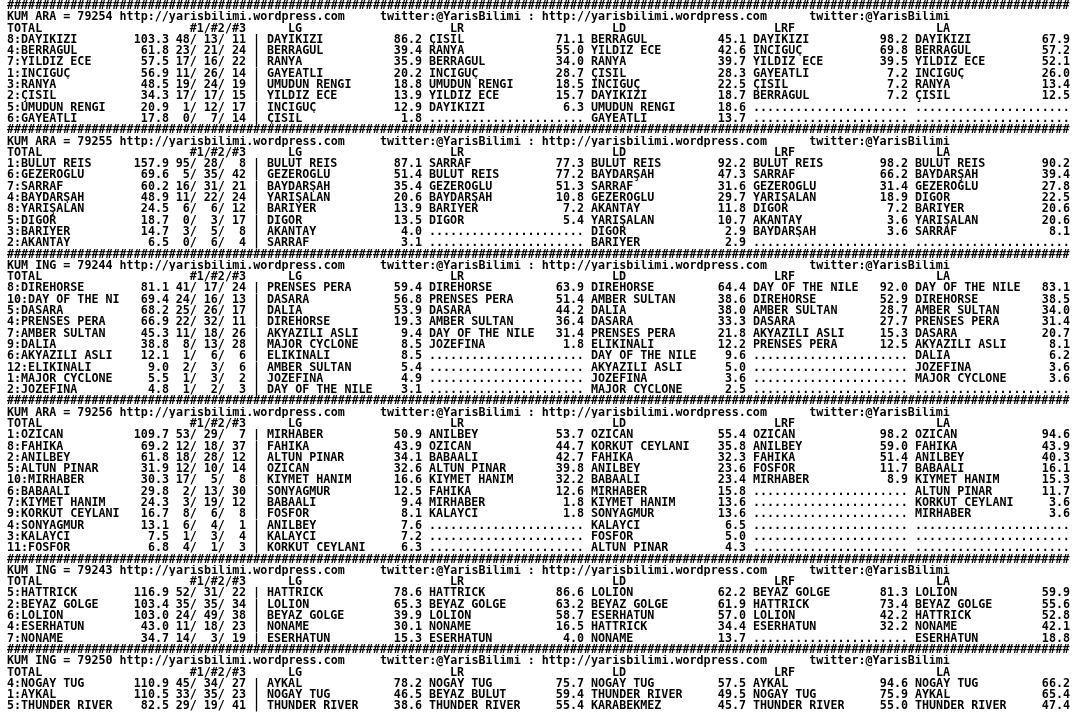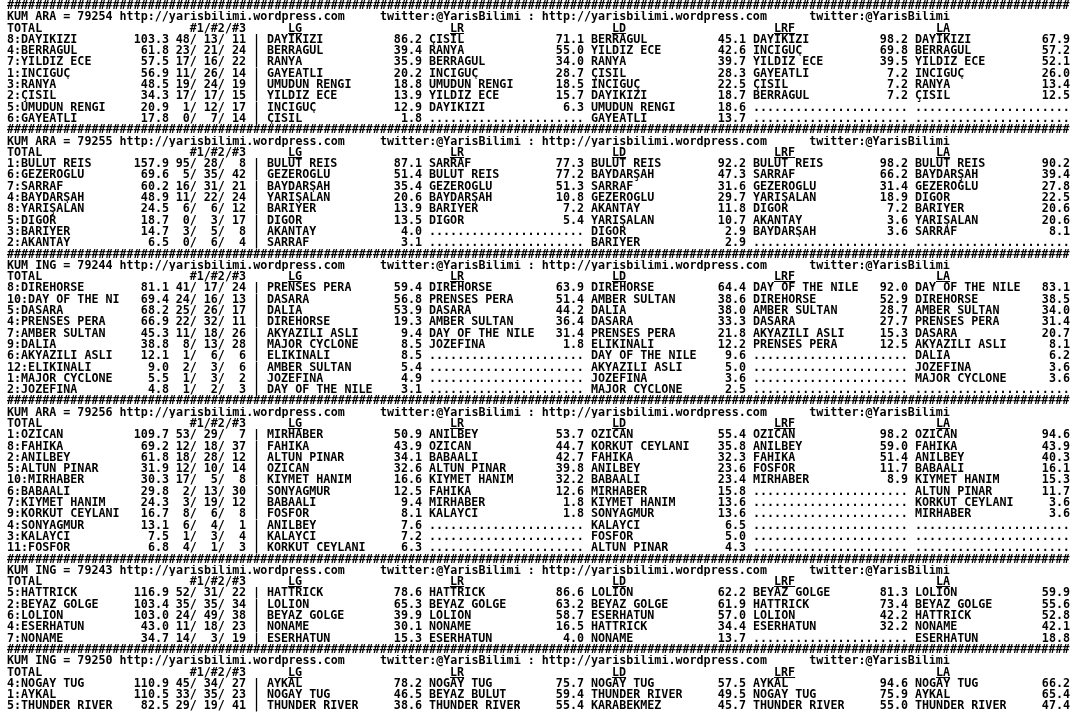--- a/index.html
+++ b/index.html
@@ -18,18 +18,18 @@
     display: grid;
     grid-template-columns: 120px 42px 77px 21px 162px 162px 162px 162px 162px;
     height: 11.3px;
   }
   .cell { overflow:hidden; }
   .num { text-align: right; }
   .pipe { text-align: center; }
   .lcol { display:flex; padding-right:7px; overflow:hidden; }
   .lname { overflow:hidden; }
   .lval { margin-left:auto; }
-  .hlabel { padding-left:21px;text-decoration:underline; }
+  .hlabel { padding-left:21px; }
 </style>
 </head>
 <body>
 
 <div class="report"><div class="sep">#######################################################################################################################################################</div><div class="hline">KUM ARA = 79254 http://yarisbilimi.wordpress.com     twitter:@YarisBilimi : http://yarisbilimi.wordpress.com      twitter:@YarisBilimi</div><div class="row"><div class="cell">TOTAL</div><div class="cell num"></div><div class="cell num">#1/#2/#3</div><div class="cell pipe"></div><div class="lcol hlabel">LG</div><div class="lcol hlabel">LR</div><div class="lcol hlabel">LD</div><div class="lcol hlabel">LRF</div><div class="lcol hlabel">LA</div></div><div class="row"><div class="cell">8:DAYIKIZI</div><div class="cell num">103.3</div><div class="cell num">48/ 13/ 11</div><div class="cell pipe">|</div><div class="lcol"><div class="lname">DAYIKIZI</div><div class="lval">86.2</div></div><div class="lcol"><div class="lname">ÇİSİL</div><div class="lval">71.1</div></div><div class="lcol"><div class="lname">BERRAGÜL</div><div class="lval">45.1</div></div><div class="lcol"><div class="lname">DAYIKIZI</div><div class="lval">98.2</div></div><div class="lcol"><div class="lname">DAYIKIZI</div><div class="lval">67.9</div></div></div><div class="row"><div class="cell">4:BERRAGÜL</div><div class="cell num">61.8</div><div class="cell num">23/ 21/ 24</div><div class="cell pipe">|</div><div class="lcol"><div class="lname">BERRAGÜL</div><div class="lval">39.4</div></div><div class="lcol"><div class="lname">RANYA</div><div class="lval">55.0</div></div><div class="lcol"><div class="lname">YILDIZ ECE</div><div class="lval">42.6</div></div><div class="lcol"><div class="lname">İNCİGÜÇ</div><div class="lval">69.8</div></div><div class="lcol"><div class="lname">BERRAGÜL</div><div class="lval">57.2</div></div></div><div class="row"><div class="cell">7:YILDIZ ECE</div><div class="cell num">57.5</div><div class="cell num">17/ 16/ 22</div><div class="cell pipe">|</div><div class="lcol"><div class="lname">RANYA</div><div class="lval">35.9</div></div><div class="lcol"><div class="lname">BERRAGÜL</div><div class="lval">34.0</div></div><div class="lcol"><div class="lname">RANYA</div><div class="lval">39.7</div></div><div class="lcol"><div class="lname">YILDIZ ECE</div><div class="lval">39.5</div></div><div class="lcol"><div class="lname">YILDIZ ECE</div><div class="lval">52.1</div></div></div><div class="row"><div class="cell">1:İNCİGÜÇ</div><div class="cell num">56.9</div><div class="cell num">11/ 26/ 14</div><div class="cell pipe">|</div><div class="lcol"><div class="lname">GAYEATLI</div><div class="lval">20.2</div></div><div class="lcol"><div class="lname">İNCİGÜÇ</div><div class="lval">28.7</div></div><div class="lcol"><div class="lname">ÇİSİL</div><div class="lval">28.3</div></div><div class="lcol"><div class="lname">GAYEATLI</div><div class="lval">7.2</div></div><div class="lcol"><div class="lname">İNCİGÜÇ</div><div class="lval">26.0</div></div></div><div class="row"><div class="cell">3:RANYA</div><div class="cell num">48.5</div><div class="cell num">19/ 24/ 19</div><div class="cell pipe">|</div><div class="lcol"><div class="lname">UMUDUN RENGİ</div><div class="lval">18.8</div></div><div class="lcol"><div class="lname">UMUDUN RENGİ</div><div class="lval">18.5</div></div><div class="lcol"><div class="lname">İNCİGÜÇ</div><div class="lval">22.5</div></div><div class="lcol"><div class="lname">ÇİSİL</div><div class="lval">7.2</div></div><div class="lcol"><div class="lname">RANYA</div><div class="lval">13.4</div></div></div><div class="row"><div class="cell">2:ÇİSİL</div><div class="cell num">34.3</div><div class="cell num">17/ 17/ 15</div><div class="cell pipe">|</div><div class="lcol"><div class="lname">YILDIZ ECE</div><div class="lval">13.9</div></div><div class="lcol"><div class="lname">YILDIZ ECE</div><div class="lval">15.7</div></div><div class="lcol"><div class="lname">DAYIKIZI</div><div class="lval">18.7</div></div><div class="lcol"><div class="lname">BERRAGÜL</div><div class="lval">7.2</div></div><div class="lcol"><div class="lname">ÇİSİL</div><div class="lval">12.5</div></div></div><div class="row"><div class="cell">5:UMUDUN RENGİ</div><div class="cell num">20.9</div><div class="cell num"> 1/ 12/ 17</div><div class="cell pipe">|</div><div class="lcol"><div class="lname">İNCİGÜÇ</div><div class="lval">12.9</div></div><div class="lcol"><div class="lname">DAYIKIZI</div><div class="lval">6.3</div></div><div class="lcol"><div class="lname">UMUDUN RENGİ</div><div class="lval">18.6</div></div><div class="lcol"><div class="lname">......................</div></div><div class="lcol"><div class="lname">......................</div></div></div><div class="row"><div class="cell">6:GAYEATLI</div><div class="cell num">17.8</div><div class="cell num"> 0/  7/ 14</div><div class="cell pipe">|</div><div class="lcol"><div class="lname">ÇİSİL</div><div class="lval">1.8</div></div><div class="lcol"><div class="lname">......................</div></div><div class="lcol"><div class="lname">GAYEATLI</div><div class="lval">13.7</div></div><div class="lcol"><div class="lname">......................</div></div><div class="lcol"><div class="lname">......................</div></div></div><div class="sep">#######################################################################################################################################################</div><div class="hline">KUM ARA = 79255 http://yarisbilimi.wordpress.com     twitter:@YarisBilimi : http://yarisbilimi.wordpress.com      twitter:@YarisBilimi</div><div class="row"><div class="cell">TOTAL</div><div class="cell num"></div><div class="cell num">#1/#2/#3</div><div class="cell pipe"></div><div class="lcol hlabel">LG</div><div class="lcol hlabel">LR</div><div class="lcol hlabel">LD</div><div class="lcol hlabel">LRF</div><div class="lcol hlabel">LA</div></div><div class="row"><div class="cell">1:BULUT REİS</div><div class="cell num">157.9</div><div class="cell num">95/ 28/  8</div><div class="cell pipe">|</div><div class="lcol"><div class="lname">BULUT REİS</div><div class="lval">87.1</div></div><div class="lcol"><div class="lname">SARRAF</div><div class="lval">77.3</div></div><div class="lcol"><div class="lname">BULUT REİS</div><div class="lval">92.2</div></div><div class="lcol"><div class="lname">BULUT REİS</div><div class="lval">98.2</div></div><div class="lcol"><div class="lname">BULUT REİS</div><div class="lval">90.2</div></div></div><div class="row"><div class="cell">6:GEZEROĞLU</div><div class="cell num">69.6</div><div class="cell num"> 5/ 35/ 42</div><div class="cell pipe">|</div><div class="lcol"><div class="lname">GEZEROĞLU</div><div class="lval">51.4</div></div><div class="lcol"><div class="lname">BULUT REİS</div><div class="lval">77.2</div></div><div class="lcol"><div class="lname">BAYDARŞAH</div><div class="lval">47.3</div></div><div class="lcol"><div class="lname">SARRAF</div><div class="lval">66.2</div></div><div class="lcol"><div class="lname">BAYDARŞAH</div><div class="lval">39.4</div></div></div><div class="row"><div class="cell">7:SARRAF</div><div class="cell num">60.2</div><div class="cell num">16/ 31/ 21</div><div class="cell pipe">|</div><div class="lcol"><div class="lname">BAYDARŞAH</div><div class="lval">35.4</div></div><div class="lcol"><div class="lname">GEZEROĞLU</div><div class="lval">51.3</div></div><div class="lcol"><div class="lname">SARRAF</div><div class="lval">31.6</div></div><div class="lcol"><div class="lname">GEZEROĞLU</div><div class="lval">31.4</div></div><div class="lcol"><div class="lname">GEZEROĞLU</div><div class="lval">27.8</div></div></div><div class="row"><div class="cell">4:BAYDARŞAH</div><div class="cell num">48.9</div><div class="cell num">11/ 22/ 24</div><div class="cell pipe">|</div><div class="lcol"><div class="lname">YARIŞALAN</div><div class="lval">20.6</div></div><div class="lcol"><div class="lname">BAYDARŞAH</div><div class="lval">10.8</div></div><div class="lcol"><div class="lname">GEZEROĞLU</div><div class="lval">29.7</div></div><div class="lcol"><div class="lname">YARIŞALAN</div><div class="lval">18.9</div></div><div class="lcol"><div class="lname">DİGOR</div><div class="lval">22.5</div></div></div><div class="row"><div class="cell">8:YARIŞALAN</div><div class="cell num">24.5</div><div class="cell num"> 6/  6/ 12</div><div class="cell pipe">|</div><div class="lcol"><div class="lname">BARİYER</div><div class="lval">13.9</div></div><div class="lcol"><div class="lname">BARİYER</div><div class="lval">7.2</div></div><div class="lcol"><div class="lname">AKANTAY</div><div class="lval">11.8</div></div><div class="lcol"><div class="lname">DİGOR</div><div class="lval">7.2</div></div><div class="lcol"><div class="lname">BARİYER</div><div class="lval">20.6</div></div></div><div class="row"><div class="cell">5:DİGOR</div><div class="cell num">18.7</div><div class="cell num"> 0/  3/ 17</div><div class="cell pipe">|</div><div class="lcol"><div class="lname">DİGOR</div><div class="lval">13.5</div></div><div class="lcol"><div class="lname">DİGOR</div><div class="lval">5.4</div></div><div class="lcol"><div class="lname">YARIŞALAN</div><div class="lval">10.7</div></div><div class="lcol"><div class="lname">AKANTAY</div><div class="lval">3.6</div></div><div class="lcol"><div class="lname">YARIŞALAN</div><div class="lval">20.6</div></div></div><div class="row"><div class="cell">3:BARİYER</div><div class="cell num">14.7</div><div class="cell num"> 3/  5/  8</div><div class="cell pipe">|</div><div class="lcol"><div class="lname">AKANTAY</div><div class="lval">4.0</div></div><div class="lcol"><div class="lname">......................</div></div><div class="lcol"><div class="lname">DİGOR</div><div class="lval">2.9</div></div><div class="lcol"><div class="lname">BAYDARŞAH</div><div class="lval">3.6</div></div><div class="lcol"><div class="lname">SARRAF</div><div class="lval">8.1</div></div></div><div class="row"><div class="cell">2:AKANTAY</div><div class="cell num">6.5</div><div class="cell num"> 0/  6/  4</div><div class="cell pipe">|</div><div class="lcol"><div class="lname">SARRAF</div><div class="lval">3.1</div></div><div class="lcol"><div class="lname">......................</div></div><div class="lcol"><div class="lname">BARİYER</div><div class="lval">2.9</div></div><div class="lcol"><div class="lname">......................</div></div><div class="lcol"><div class="lname">......................</div></div></div><div class="sep">#######################################################################################################################################################</div><div class="hline">KUM ING = 79244 http://yarisbilimi.wordpress.com     twitter:@YarisBilimi : http://yarisbilimi.wordpress.com      twitter:@YarisBilimi</div><div class="row"><div class="cell">TOTAL</div><div class="cell num"></div><div class="cell num">#1/#2/#3</div><div class="cell pipe"></div><div class="lcol hlabel">LG</div><div class="lcol hlabel">LR</div><div class="lcol hlabel">LD</div><div class="lcol hlabel">LRF</div><div class="lcol hlabel">LA</div></div><div class="row"><div class="cell">8:DIREHORSE</div><div class="cell num">81.1</div><div class="cell num">41/ 17/ 24</div><div class="cell pipe">|</div><div class="lcol"><div class="lname">PRENSES PERA</div><div class="lval">59.4</div></div><div class="lcol"><div class="lname">DIREHORSE</div><div class="lval">63.9</div></div><div class="lcol"><div class="lname">DIREHORSE</div><div class="lval">64.4</div></div><div class="lcol"><div class="lname">DAY OF THE NILE</div><div class="lval">92.0</div></div><div class="lcol"><div class="lname">DAY OF THE NILE</div><div class="lval">83.1</div></div></div><div class="row"><div class="cell">10:DAY OF THE NI</div><div class="cell num">69.4</div><div class="cell num">24/ 16/ 13</div><div class="cell pipe">|</div><div class="lcol"><div class="lname">DASARA</div><div class="lval">56.8</div></div><div class="lcol"><div class="lname">PRENSES PERA</div><div class="lval">51.4</div></div><div class="lcol"><div class="lname">AMBER SULTAN</div><div class="lval">38.6</div></div><div class="lcol"><div class="lname">DIREHORSE</div><div class="lval">52.9</div></div><div class="lcol"><div class="lname">DIREHORSE</div><div class="lval">38.5</div></div></div><div class="row"><div class="cell">5:DASARA</div><div class="cell num">68.2</div><div class="cell num">25/ 26/ 17</div><div class="cell pipe">|</div><div class="lcol"><div class="lname">DALIA</div><div class="lval">53.9</div></div><div class="lcol"><div class="lname">DASARA</div><div class="lval">44.2</div></div><div class="lcol"><div class="lname">DALIA</div><div class="lval">38.0</div></div><div class="lcol"><div class="lname">AMBER SULTAN</div><div class="lval">28.7</div></div><div class="lcol"><div class="lname">AMBER SULTAN</div><div class="lval">34.0</div></div></div><div class="row"><div class="cell">4:PRENSES PERA</div><div class="cell num">66.9</div><div class="cell num">22/ 32/ 11</div><div class="cell pipe">|</div><div class="lcol"><div class="lname">DIREHORSE</div><div class="lval">19.3</div></div><div class="lcol"><div class="lname">AMBER SULTAN</div><div class="lval">36.4</div></div><div class="lcol"><div class="lname">DASARA</div><div class="lval">33.3</div></div><div class="lcol"><div class="lname">DASARA</div><div class="lval">27.7</div></div><div class="lcol"><div class="lname">PRENSES PERA</div><div class="lval">31.4</div></div></div><div class="row"><div class="cell">7:AMBER SULTAN</div><div class="cell num">45.3</div><div class="cell num">11/ 18/ 26</div><div class="cell pipe">|</div><div class="lcol"><div class="lname">AKYAZILI ASLI</div><div class="lval">9.4</div></div><div class="lcol"><div class="lname">DAY OF THE NILE</div><div class="lval">31.4</div></div><div class="lcol"><div class="lname">PRENSES PERA</div><div class="lval">21.8</div></div><div class="lcol"><div class="lname">AKYAZILI ASLI</div><div class="lval">15.3</div></div><div class="lcol"><div class="lname">DASARA</div><div class="lval">20.7</div></div></div><div class="row"><div class="cell">9:DALIA</div><div class="cell num">38.8</div><div class="cell num"> 8/ 13/ 28</div><div class="cell pipe">|</div><div class="lcol"><div class="lname">MAJOR CYCLONE</div><div class="lval">8.5</div></div><div class="lcol"><div class="lname">JOZEFINA</div><div class="lval">1.8</div></div><div class="lcol"><div class="lname">ELİKINALI</div><div class="lval">12.2</div></div><div class="lcol"><div class="lname">PRENSES PERA</div><div class="lval">12.5</div></div><div class="lcol"><div class="lname">AKYAZILI ASLI</div><div class="lval">8.1</div></div></div><div class="row"><div class="cell">6:AKYAZILI ASLI</div><div class="cell num">12.1</div><div class="cell num"> 1/  6/  6</div><div class="cell pipe">|</div><div class="lcol"><div class="lname">ELİKINALI</div><div class="lval">8.5</div></div><div class="lcol"><div class="lname">......................</div></div><div class="lcol"><div class="lname">DAY OF THE NILE</div><div class="lval">9.6</div></div><div class="lcol"><div class="lname">......................</div></div><div class="lcol"><div class="lname">DALIA</div><div class="lval">6.2</div></div></div><div class="row"><div class="cell">12:ELİKINALI</div><div class="cell num">9.0</div><div class="cell num"> 2/  3/  6</div><div class="cell pipe">|</div><div class="lcol"><div class="lname">AMBER SULTAN</div><div class="lval">5.4</div></div><div class="lcol"><div class="lname">......................</div></div><div class="lcol"><div class="lname">AKYAZILI ASLI</div><div class="lval">5.0</div></div><div class="lcol"><div class="lname">......................</div></div><div class="lcol"><div class="lname">JOZEFINA</div><div class="lval">3.6</div></div></div><div class="row"><div class="cell">1:MAJOR CYCLONE</div><div class="cell num">5.5</div><div class="cell num"> 1/  3/  2</div><div class="cell pipe">|</div><div class="lcol"><div class="lname">JOZEFINA</div><div class="lval">4.9</div></div><div class="lcol"><div class="lname">......................</div></div><div class="lcol"><div class="lname">JOZEFINA</div><div class="lval">3.6</div></div><div class="lcol"><div class="lname">......................</div></div><div class="lcol"><div class="lname">MAJOR CYCLONE</div><div class="lval">3.6</div></div></div><div class="row"><div class="cell">2:JOZEFINA</div><div class="cell num">4.8</div><div class="cell num"> 1/  2/  3</div><div class="cell pipe">|</div><div class="lcol"><div class="lname">DAY OF THE NILE</div><div class="lval">3.1</div></div><div class="lcol"><div class="lname">......................</div></div><div class="lcol"><div class="lname">MAJOR CYCLONE</div><div class="lval">2.5</div></div><div class="lcol"><div class="lname">......................</div></div><div class="lcol"><div class="lname">......................</div></div></div><div class="sep">#######################################################################################################################################################</div><div class="hline">KUM ARA = 79256 http://yarisbilimi.wordpress.com     twitter:@YarisBilimi : http://yarisbilimi.wordpress.com      twitter:@YarisBilimi</div><div class="row"><div class="cell">TOTAL</div><div class="cell num"></div><div class="cell num">#1/#2/#3</div><div class="cell pipe"></div><div class="lcol hlabel">LG</div><div class="lcol hlabel">LR</div><div class="lcol hlabel">LD</div><div class="lcol hlabel">LRF</div><div class="lcol hlabel">LA</div></div><div class="row"><div class="cell">1:OZİCAN</div><div class="cell num">109.7</div><div class="cell num">53/ 29/  7</div><div class="cell pipe">|</div><div class="lcol"><div class="lname">MİRHABER</div><div class="lval">50.9</div></div><div class="lcol"><div class="lname">ANILBEY</div><div class="lval">53.7</div></div><div class="lcol"><div class="lname">OZİCAN</div><div class="lval">55.4</div></div><div class="lcol"><div class="lname">OZİCAN</div><div class="lval">98.2</div></div><div class="lcol"><div class="lname">OZİCAN</div><div class="lval">94.6</div></div></div><div class="row"><div class="cell">8:FAHİKA</div><div class="cell num">69.2</div><div class="cell num">12/ 18/ 37</div><div class="cell pipe">|</div><div class="lcol"><div class="lname">FAHİKA</div><div class="lval">43.9</div></div><div class="lcol"><div class="lname">OZİCAN</div><div class="lval">44.7</div></div><div class="lcol"><div class="lname">KORKUT CEYLANI</div><div class="lval">35.8</div></div><div class="lcol"><div class="lname">ANILBEY</div><div class="lval">59.0</div></div><div class="lcol"><div class="lname">FAHİKA</div><div class="lval">43.9</div></div></div><div class="row"><div class="cell">2:ANILBEY</div><div class="cell num">61.8</div><div class="cell num">18/ 28/ 12</div><div class="cell pipe">|</div><div class="lcol"><div class="lname">ALTUN PINAR</div><div class="lval">34.1</div></div><div class="lcol"><div class="lname">BABAALİ</div><div class="lval">42.7</div></div><div class="lcol"><div class="lname">FAHİKA</div><div class="lval">32.3</div></div><div class="lcol"><div class="lname">FAHİKA</div><div class="lval">51.4</div></div><div class="lcol"><div class="lname">ANILBEY</div><div class="lval">40.3</div></div></div><div class="row"><div class="cell">5:ALTUN PINAR</div><div class="cell num">31.9</div><div class="cell num">12/ 10/ 14</div><div class="cell pipe">|</div><div class="lcol"><div class="lname">OZİCAN</div><div class="lval">32.6</div></div><div class="lcol"><div class="lname">ALTUN PINAR</div><div class="lval">39.8</div></div><div class="lcol"><div class="lname">ANILBEY</div><div class="lval">23.6</div></div><div class="lcol"><div class="lname">FOSFOR</div><div class="lval">11.7</div></div><div class="lcol"><div class="lname">BABAALİ</div><div class="lval">16.1</div></div></div><div class="row"><div class="cell">10:MİRHABER</div><div class="cell num">30.3</div><div class="cell num">17/  5/  8</div><div class="cell pipe">|</div><div class="lcol"><div class="lname">KIYMET HANIM</div><div class="lval">16.6</div></div><div class="lcol"><div class="lname">KIYMET HANIM</div><div class="lval">32.2</div></div><div class="lcol"><div class="lname">BABAALİ</div><div class="lval">23.4</div></div><div class="lcol"><div class="lname">MİRHABER</div><div class="lval">8.9</div></div><div class="lcol"><div class="lname">KIYMET HANIM</div><div class="lval">15.3</div></div></div><div class="row"><div class="cell">6:BABAALİ</div><div class="cell num">29.8</div><div class="cell num"> 2/ 13/ 30</div><div class="cell pipe">|</div><div class="lcol"><div class="lname">SONYAĞMUR</div><div class="lval">12.5</div></div><div class="lcol"><div class="lname">FAHİKA</div><div class="lval">12.6</div></div><div class="lcol"><div class="lname">MİRHABER</div><div class="lval">15.8</div></div><div class="lcol"><div class="lname">......................</div></div><div class="lcol"><div class="lname">ALTUN PINAR</div><div class="lval">11.7</div></div></div><div class="row"><div class="cell">7:KIYMET HANIM</div><div class="cell num">24.3</div><div class="cell num"> 3/ 19/ 12</div><div class="cell pipe">|</div><div class="lcol"><div class="lname">BABAALİ</div><div class="lval">9.4</div></div><div class="lcol"><div class="lname">MİRHABER</div><div class="lval">1.8</div></div><div class="lcol"><div class="lname">KIYMET HANIM</div><div class="lval">13.6</div></div><div class="lcol"><div class="lname">......................</div></div><div class="lcol"><div class="lname">KORKUT CEYLANI</div><div class="lval">3.6</div></div></div><div class="row"><div class="cell">9:KORKUT CEYLANI</div><div class="cell num">16.7</div><div class="cell num"> 8/  6/  8</div><div class="cell pipe">|</div><div class="lcol"><div class="lname">FOSFOR</div><div class="lval">8.1</div></div><div class="lcol"><div class="lname">KALAYCI</div><div class="lval">1.8</div></div><div class="lcol"><div class="lname">SONYAĞMUR</div><div class="lval">13.6</div></div><div class="lcol"><div class="lname">......................</div></div><div class="lcol"><div class="lname">MİRHABER</div><div class="lval">3.6</div></div></div><div class="row"><div class="cell">4:SONYAĞMUR</div><div class="cell num">13.1</div><div class="cell num"> 6/  4/  1</div><div class="cell pipe">|</div><div class="lcol"><div class="lname">ANILBEY</div><div class="lval">7.6</div></div><div class="lcol"><div class="lname">......................</div></div><div class="lcol"><div class="lname">KALAYCI</div><div class="lval">6.5</div></div><div class="lcol"><div class="lname">......................</div></div><div class="lcol"><div class="lname">......................</div></div></div><div class="row"><div class="cell">3:KALAYCI</div><div class="cell num">7.5</div><div class="cell num"> 1/  3/  4</div><div class="cell pipe">|</div><div class="lcol"><div class="lname">KALAYCI</div><div class="lval">7.2</div></div><div class="lcol"><div class="lname">......................</div></div><div class="lcol"><div class="lname">FOSFOR</div><div class="lval">5.0</div></div><div class="lcol"><div class="lname">......................</div></div><div class="lcol"><div class="lname">......................</div></div></div><div class="row"><div class="cell">11:FOSFOR</div><div class="cell num">6.8</div><div class="cell num"> 4/  1/  3</div><div class="cell pipe">|</div><div class="lcol"><div class="lname">KORKUT CEYLANI</div><div class="lval">6.3</div></div><div class="lcol"><div class="lname">......................</div></div><div class="lcol"><div class="lname">ALTUN PINAR</div><div class="lval">4.3</div></div><div class="lcol"><div class="lname">......................</div></div><div class="lcol"><div class="lname">......................</div></div></div><div class="sep">#######################################################################################################################################################</div><div class="hline">KUM ING = 79243 http://yarisbilimi.wordpress.com     twitter:@YarisBilimi : http://yarisbilimi.wordpress.com      twitter:@YarisBilimi</div><div class="row"><div class="cell">TOTAL</div><div class="cell num"></div><div class="cell num">#1/#2/#3</div><div class="cell pipe"></div><div class="lcol hlabel">LG</div><div class="lcol hlabel">LR</div><div class="lcol hlabel">LD</div><div class="lcol hlabel">LRF</div><div class="lcol hlabel">LA</div></div><div class="row"><div class="cell">5:HATTRICK</div><div class="cell num">116.9</div><div class="cell num">52/ 31/ 22</div><div class="cell pipe">|</div><div class="lcol"><div class="lname">HATTRICK</div><div class="lval">78.6</div></div><div class="lcol"><div class="lname">HATTRICK</div><div class="lval">86.6</div></div><div class="lcol"><div class="lname">LOLION</div><div class="lval">62.2</div></div><div class="lcol"><div class="lname">BEYAZ GÖLGE</div><div class="lval">81.3</div></div><div class="lcol"><div class="lname">LOLION</div><div class="lval">59.9</div></div></div><div class="row"><div class="cell">2:BEYAZ GÖLGE</div><div class="cell num">103.4</div><div class="cell num">35/ 35/ 34</div><div class="cell pipe">|</div><div class="lcol"><div class="lname">LOLION</div><div class="lval">65.3</div></div><div class="lcol"><div class="lname">BEYAZ GÖLGE</div><div class="lval">63.2</div></div><div class="lcol"><div class="lname">BEYAZ GÖLGE</div><div class="lval">61.9</div></div><div class="lcol"><div class="lname">HATTRICK</div><div class="lval">73.4</div></div><div class="lcol"><div class="lname">BEYAZ GÖLGE</div><div class="lval">55.6</div></div></div><div class="row"><div class="cell">6:LOLION</div><div class="cell num">103.0</div><div class="cell num">24/ 49/ 38</div><div class="cell pipe">|</div><div class="lcol"><div class="lname">BEYAZ GÖLGE</div><div class="lval">39.9</div></div><div class="lcol"><div class="lname">LOLION</div><div class="lval">58.7</div></div><div class="lcol"><div class="lname">ESERHATUN</div><div class="lval">57.0</div></div><div class="lcol"><div class="lname">LOLION</div><div class="lval">42.2</div></div><div class="lcol"><div class="lname">HATTRICK</div><div class="lval">52.8</div></div></div><div class="row"><div class="cell">4:ESERHATUN</div><div class="cell num">43.0</div><div class="cell num">11/ 18/ 23</div><div class="cell pipe">|</div><div class="lcol"><div class="lname">NONAME</div><div class="lval">30.1</div></div><div class="lcol"><div class="lname">NONAME</div><div class="lval">16.5</div></div><div class="lcol"><div class="lname">HATTRICK</div><div class="lval">34.4</div></div><div class="lcol"><div class="lname">ESERHATUN</div><div class="lval">32.2</div></div><div class="lcol"><div class="lname">NONAME</div><div class="lval">42.1</div></div></div><div class="row"><div class="cell">7:NONAME</div><div class="cell num">34.7</div><div class="cell num">14/  3/ 19</div><div class="cell pipe">|</div><div class="lcol"><div class="lname">ESERHATUN</div><div class="lval">15.3</div></div><div class="lcol"><div class="lname">ESERHATUN</div><div class="lval">4.0</div></div><div class="lcol"><div class="lname">NONAME</div><div class="lval">13.7</div></div><div class="lcol"><div class="lname">......................</div></div><div class="lcol"><div class="lname">ESERHATUN</div><div class="lval">18.8</div></div></div><div class="sep">#######################################################################################################################################################</div><div class="hline">KUM ING = 79250 http://yarisbilimi.wordpress.com     twitter:@YarisBilimi : http://yarisbilimi.wordpress.com      twitter:@YarisBilimi</div><div class="row"><div class="cell">TOTAL</div><div class="cell num"></div><div class="cell num">#1/#2/#3</div><div class="cell pipe"></div><div class="lcol hlabel">LG</div><div class="lcol hlabel">LR</div><div class="lcol hlabel">LD</div><div class="lcol hlabel">LRF</div><div class="lcol hlabel">LA</div></div><div class="row"><div class="cell">4:NOGAY TUĞ</div><div class="cell num">110.9</div><div class="cell num">45/ 34/ 27</div><div class="cell pipe">|</div><div class="lcol"><div class="lname">AYKAL</div><div class="lval">78.2</div></div><div class="lcol"><div class="lname">NOGAY TUĞ</div><div class="lval">75.7</div></div><div class="lcol"><div class="lname">NOGAY TUĞ</div><div class="lval">57.5</div></div><div class="lcol"><div class="lname">AYKAL</div><div class="lval">94.6</div></div><div class="lcol"><div class="lname">NOGAY TUĞ</div><div class="lval">66.2</div></div></div><div class="row"><div class="cell">1:AYKAL</div><div class="cell num">110.5</div><div class="cell num">33/ 35/ 23</div><div class="cell pipe">|</div><div class="lcol"><div class="lname">NOGAY TUĞ</div><div class="lval">46.5</div></div><div class="lcol"><div class="lname">BEYAZ BULUT</div><div class="lval">59.4</div></div><div class="lcol"><div class="lname">THUNDER RIVER</div><div class="lval">49.5</div></div><div class="lcol"><div class="lname">NOGAY TUĞ</div><div class="lval">75.9</div></div><div class="lcol"><div class="lname">AYKAL</div><div class="lval">65.4</div></div></div><div class="row"><div class="cell">5:THUNDER RIVER</div><div class="cell num">82.5</div><div class="cell num">29/ 19/ 41</div><div class="cell pipe">|</div><div class="lcol"><div class="lname">THUNDER RIVER</div><div class="lval">38.6</div></div><div class="lcol"><div class="lname">THUNDER RIVER</div><div class="lval">55.4</div></div><div class="lcol"><div class="lname">KARABEKMEZ</div><div class="lval">45.7</div></div><div class="lcol"><div class="lname">THUNDER RIVER</div><div class="lval">55.0</div></div><div class="lcol"><div class="lname">THUNDER RIVER</div><div class="lval">47.4</div></div></div></div>
 
 </body></html>

